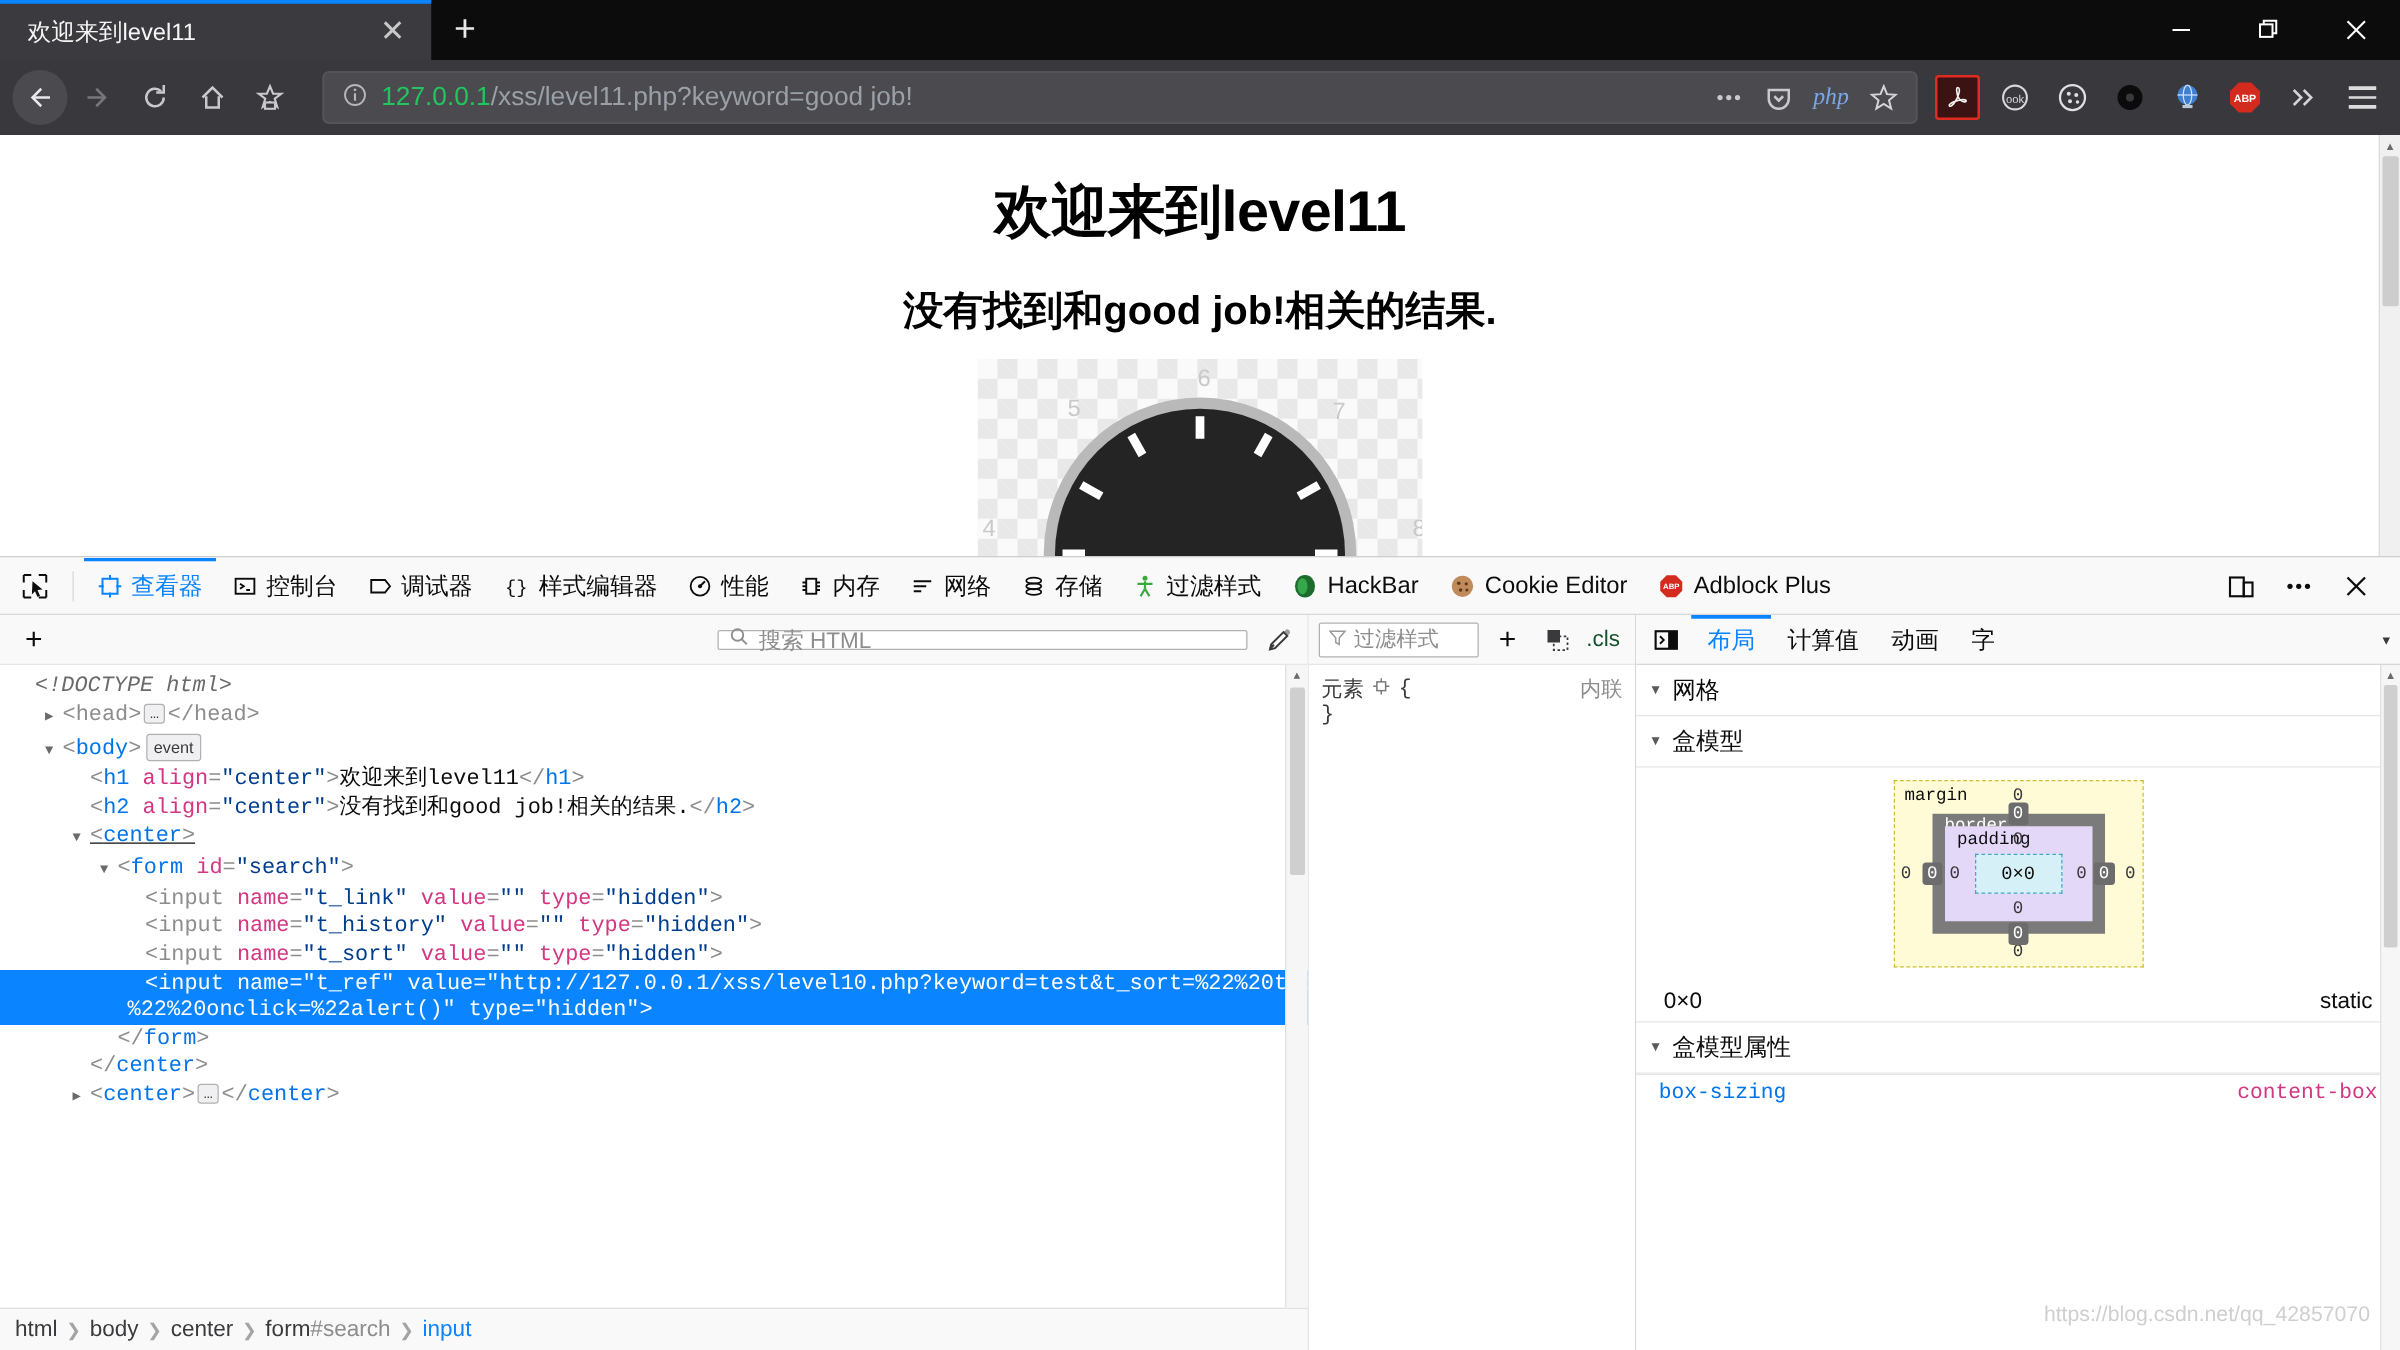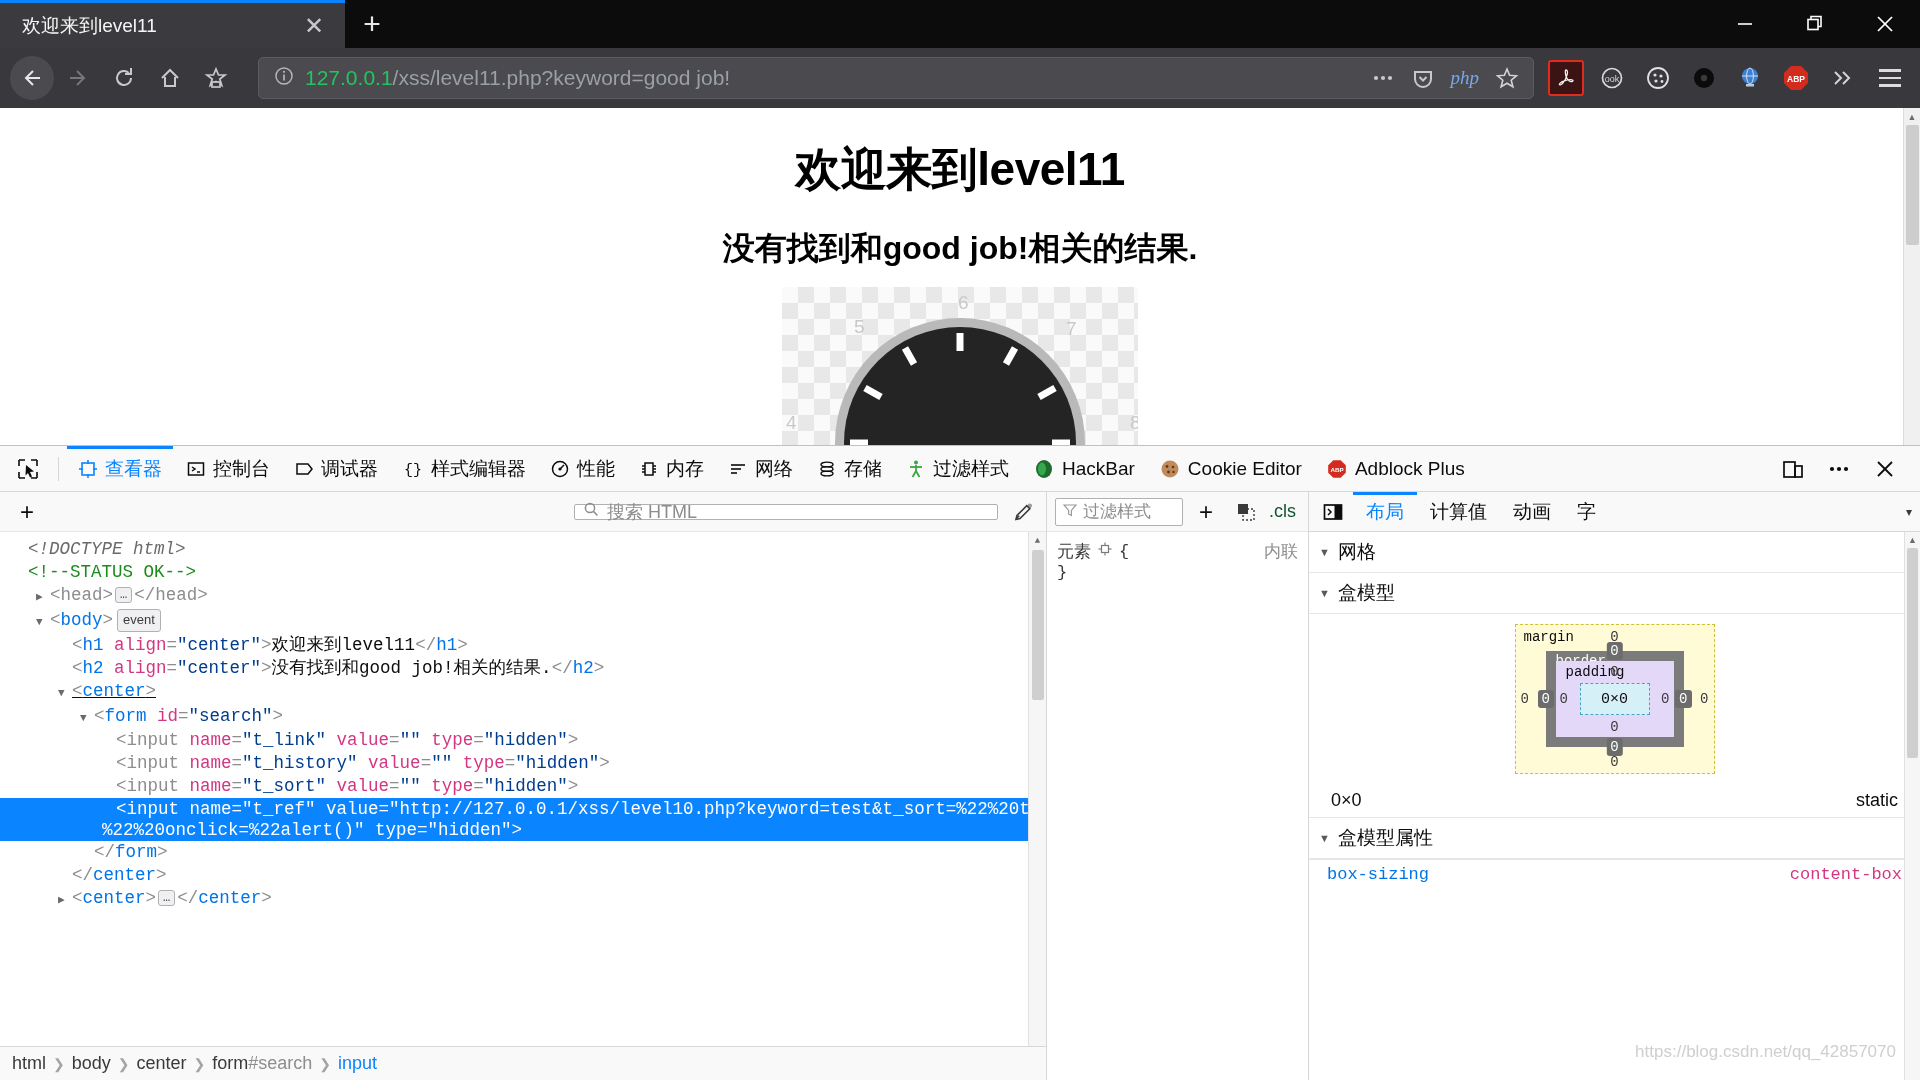--- a/index.html
+++ b/index.html
@@ -597,21 +597,20 @@
               <path d="M18 3.5a2.6 2.6 0 0 1 3 3l-2.2 2.2-3-3z" fill="#9c9c9c"></path>
               <path d="M15.8 5.7l3 3L9 18.5l-4 1 1-4z" fill="none" stroke="#3a3a3c" stroke-width="1.6"></path>
               <line x1="5" y1="19" x2="8.2" y2="15.8" stroke="#3a3a3c" stroke-width="1.6"></line>
             </svg>
         </div>
       </div>
 
       <div class="mk-tree">
         <div>
             <div class="ln" style="padding-left: 14px;"><span class="tw"></span><span class="doct">&lt;!DOCTYPE html&gt;</span></div>
-            <div class="ln" style="padding-left: 14px;"><span class="tw"></span><span class="cmt">&lt;!--STATUS OK--&gt;</span></div>
             <div class="ln" style="padding-left: 36px;"><span class="tw">▶</span><span class="gray">&lt;</span><span class="gray">head</span><span class="gray">&gt;</span><span class="ellip">…</span><span class="gray">&lt;/head&gt;</span></div>
             <div class="ln" style="padding-left: 36px;"><span class="tw">▼</span><span class="gray">&lt;</span><span class="tag">body</span><span class="gray">&gt;</span><span class="badge-ev">event</span></div>
             <div class="ln" style="padding-left: 58px;"><span class="tw"></span><span class="gray">&lt;</span><span class="tag">h1</span> <span class="attr">align</span><span class="gray">=</span><span class="val">"center"</span><span class="gray">&gt;</span>欢迎来到level11<span class="gray">&lt;/</span><span class="tag">h1</span><span class="gray">&gt;</span></div>
             <div class="ln" style="padding-left: 58px;"><span class="tw"></span><span class="gray">&lt;</span><span class="tag">h2</span> <span class="attr">align</span><span class="gray">=</span><span class="val">"center"</span><span class="gray">&gt;</span>没有找到和good job!相关的结果.<span class="gray">&lt;/</span><span class="tag">h2</span><span class="gray">&gt;</span></div>
             <div class="ln" style="padding-left: 58px; text-decoration: underline;"><span class="tw">▼</span><span class="gray">&lt;</span><span class="tag">center</span><span class="gray">&gt;</span></div>
             <div class="ln" style="padding-left: 80px;"><span class="tw">▼</span><span class="gray">&lt;</span><span class="tag">form</span> <span class="attr">id</span><span class="gray">=</span><span class="val">"search"</span><span class="gray">&gt;</span></div>
             <div class="ln" style="padding-left: 102px;"><span class="tw"></span><span class="gray">&lt;input</span> <span class="attr">name</span><span class="gray">=</span><span class="val">"t_link"</span> <span class="attr">value</span><span class="gray">=</span><span class="val">""</span> <span class="attr">type</span><span class="gray">=</span><span class="val">"hidden"</span><span class="gray">&gt;</span></div>
             <div class="ln" style="padding-left: 102px;"><span class="tw"></span><span class="gray">&lt;input</span> <span class="attr">name</span><span class="gray">=</span><span class="val">"t_history"</span> <span class="attr">value</span><span class="gray">=</span><span class="val">""</span> <span class="attr">type</span><span class="gray">=</span><span class="val">"hidden"</span><span class="gray">&gt;</span></div>
             <div class="ln" style="padding-left: 102px;"><span class="tw"></span><span class="gray">&lt;input</span> <span class="attr">name</span><span class="gray">=</span><span class="val">"t_sort"</span> <span class="attr">value</span><span class="gray">=</span><span class="val">""</span> <span class="attr">type</span><span class="gray">=</span><span class="val">"hidden"</span><span class="gray">&gt;</span></div>
             <div class="ln sel" style="padding-left: 102px;"><span class="tw"></span>&lt;input name="t_ref" value="http://127.0.0.1/xss/level10.php?keyword=test&amp;t_sort=%22%20type=%22text<br>%22%20onclick=%22alert()" type="hidden"&gt;</div>

